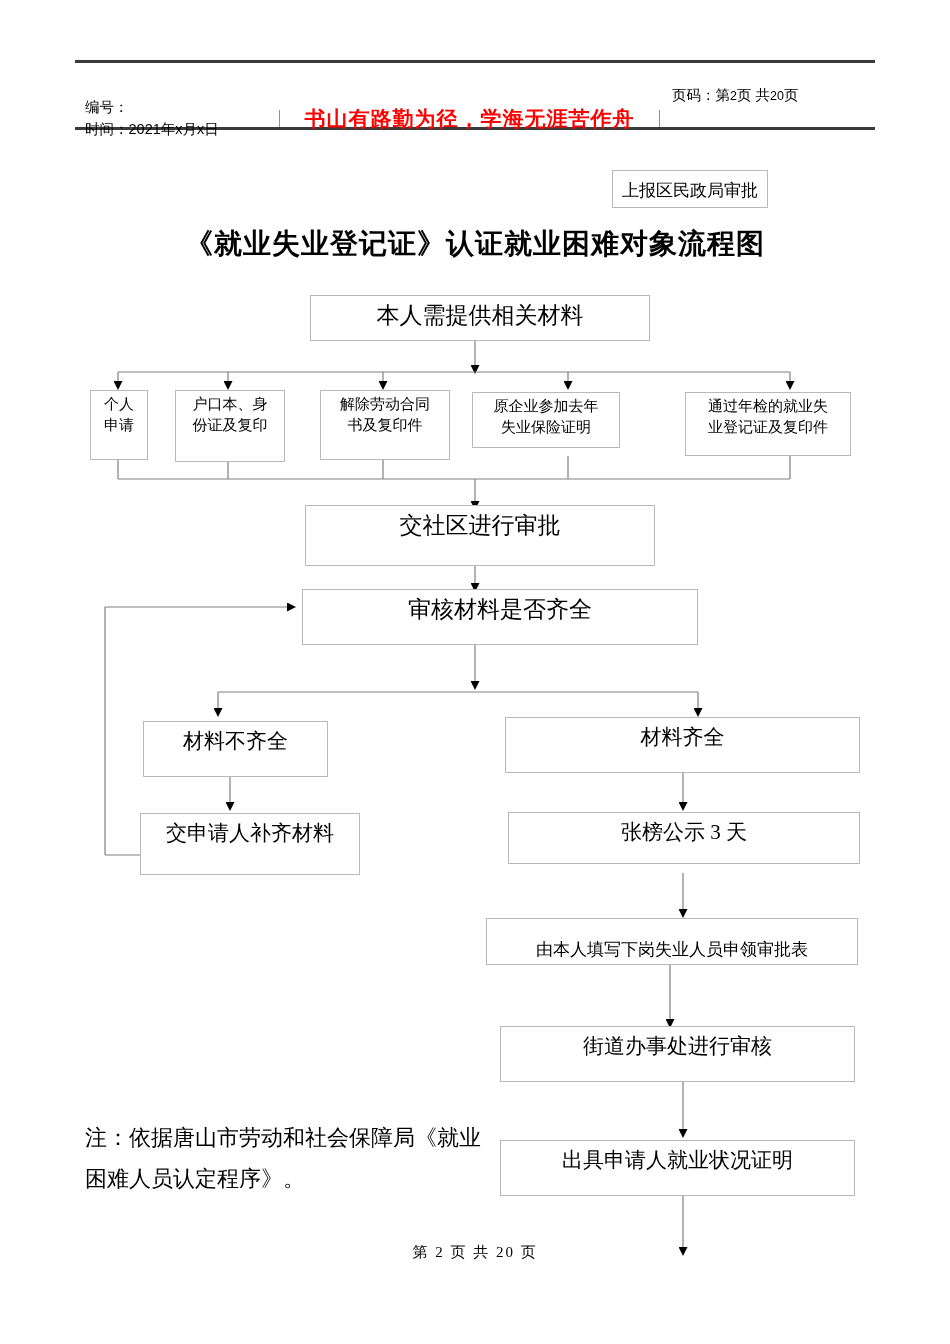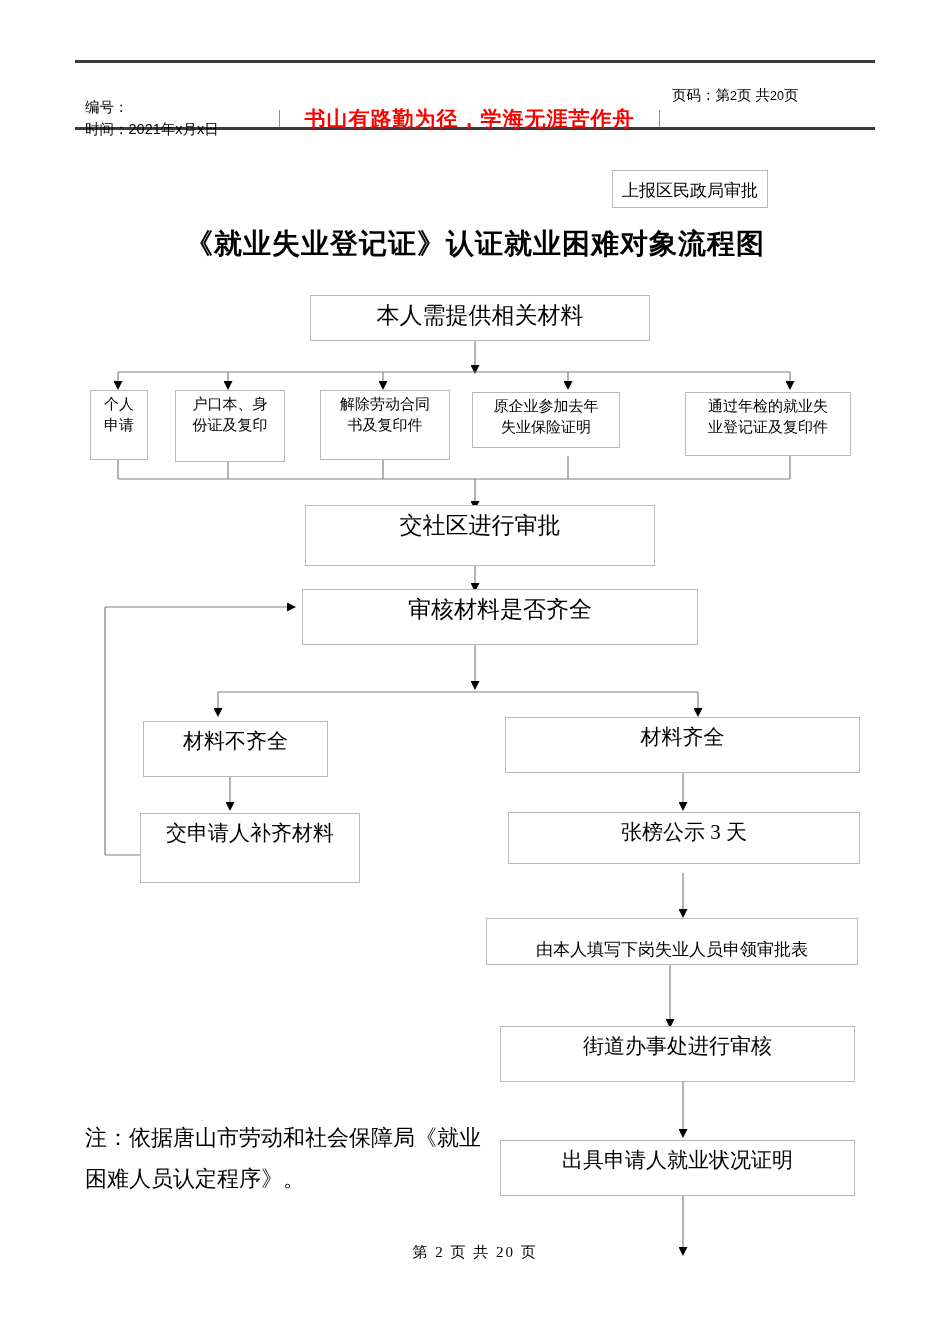--- a/index.html
+++ b/index.html
@@ -230,21 +230,21 @@
   </div>
 
   <div class="box b-xl" style="left:143px; top:721px; width:185px; height:56px;">
     <span>材料不齐全</span>
   </div>
 
   <div class="box b-xl" style="left:505px; top:717px; width:355px; height:56px;">
     <span>材料齐全</span>
   </div>
 
-  <div class="box b-xl" style="left:140px; top:813px; width:220px; height:70px;">
+  <div class="box b-xl" style="left:140px; top:813px; width:220px; height:62px;">
     <span>交申请人补齐材料</span>
   </div>
 
   <div class="box b-xl" style="left:508px; top:812px; width:352px; height:52px;">
     <span>张榜公示 3 天</span>
   </div>
 
   <div class="box b-md" style="left:486px; top:918px; width:372px; height:47px; align-items:center;">
     <span style="padding:0;margin-top:12px;">由本人填写下岗失业人员申领审批表</span>
   </div>

